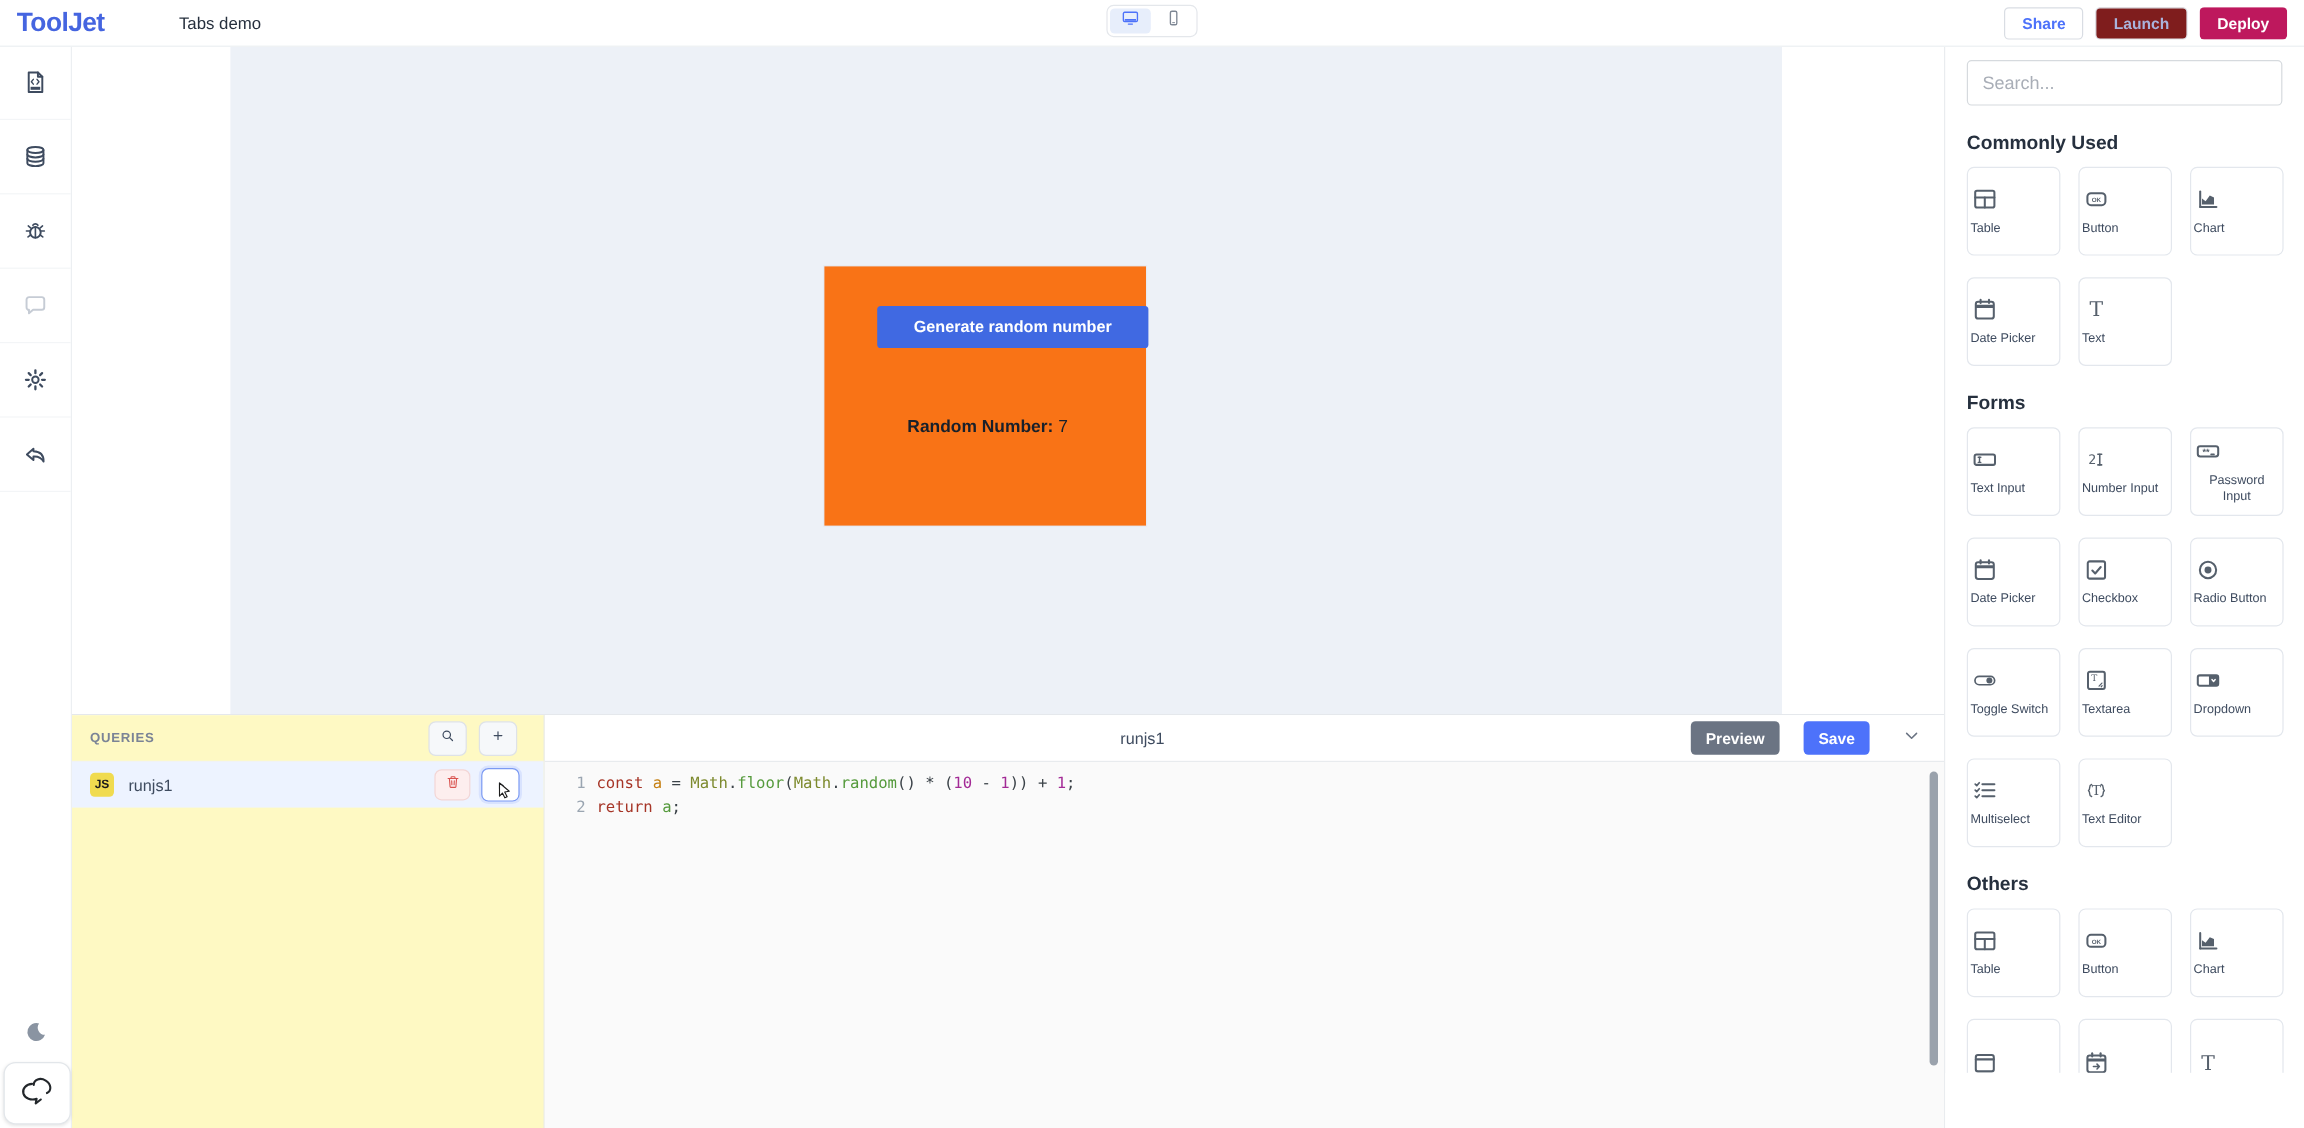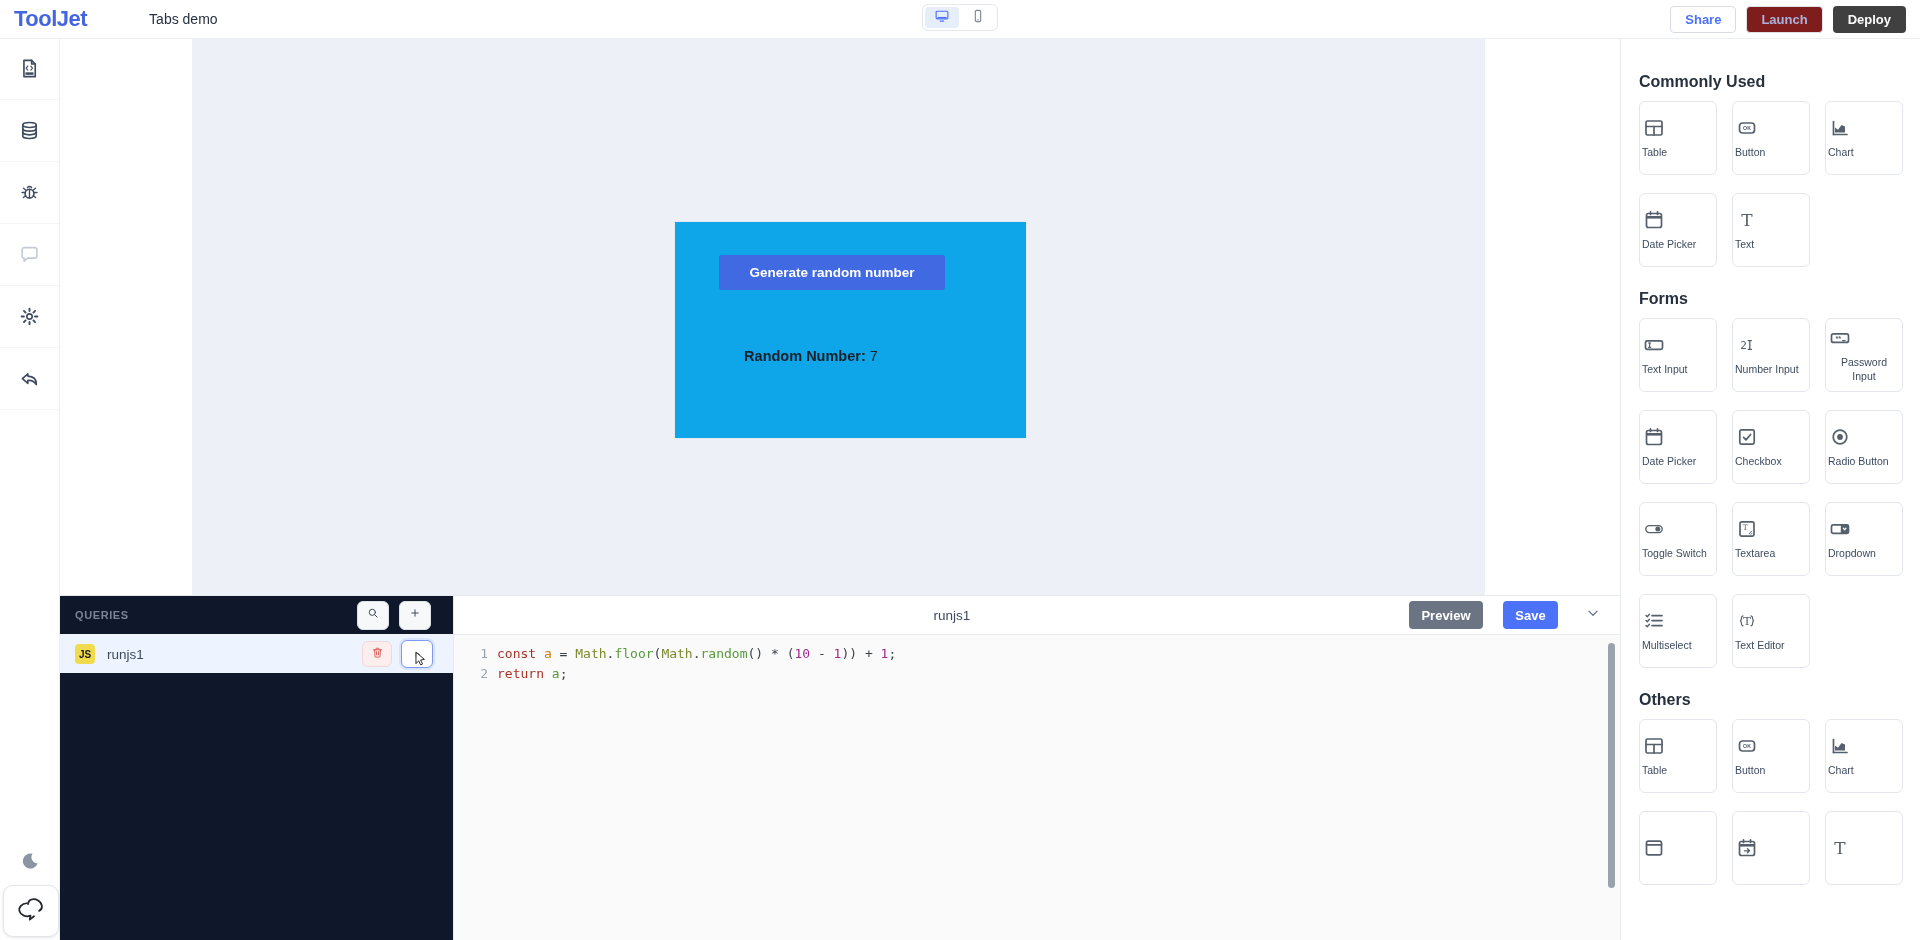--- a/index.html
+++ b/index.html
@@ -11,44 +11,44 @@
   .logo{margin-left:14px;font-size:22px;font-weight:bold;color:#4565e0;letter-spacing:-0.5px;}
   .app-title{margin-left:62px;font-size:14px;color:#26303e;}
   .device-toggle{position:absolute;left:50%;transform:translateX(-50%);top:4px;height:27px;display:flex;align-items:center;background:#fff;border:1px solid #e4e7eb;border-radius:6px;padding:2px;gap:2px;box-sizing:border-box;}
   .dt-btn{width:34px;height:21px;display:flex;align-items:center;justify-content:center;border-radius:4px;color:#7e8794;cursor:pointer;}
   .dt-btn.active{background:#e7eefb;color:#4d72fa;}
   .dt-btn svg{width:16px;height:16px;}
   .topbar-right{margin-left:auto;display:flex;align-items:center;gap:10px;margin-right:14px;}
   .btn{height:27px;display:flex;align-items:center;justify-content:center;border-radius:4px;font-size:13px;font-weight:600;padding:0 14px;border:1px solid transparent;cursor:pointer;box-sizing:border-box;}
   .btn-share{border-color:#d9dde3;color:#4d72fa;background:#fff;}
   .btn-launch{border-color:#dfe2e8;color:#a9b3dc;background:#7f1d1d;}
-  .btn-deploy{background:#404040;color:#fff;}
+  .btn-deploy{background:#be185d;color:#fff;}
 
   
   .leftbar{position:absolute;left:0;top:38px;bottom:0;width:59px;background:#fff;border-right:1px solid #eceff2;z-index:15;}
   .lb-slot{height:61px;display:flex;align-items:center;justify-content:center;border-bottom:1px solid #f3f5f7;color:#3e4b5f;cursor:pointer;}
   .lb-slot span{display:flex;}
   .lb-slot svg{width:23px;height:23px;}
   .lb-slot.muted{color:#c6ccd5;}
   .lb-moon{position:absolute;bottom:64px;left:0;width:59px;display:flex;justify-content:center;color:#8a94a2;cursor:pointer;}
   .lb-moon svg{width:22px;height:22px;}
   .chat-widget{position:absolute;left:3px;bottom:3px;width:54px;height:50px;background:#fff;border:1px solid #e2e6ea;border-radius:10px;display:flex;align-items:center;justify-content:center;color:#23272b;box-shadow:0 1px 3px rgba(0,0,0,.10);cursor:pointer;}
   .chat-widget svg{width:30px;height:30px;}
 
   
   .canvas-wrap{position:absolute;left:59px;top:38px;width:1561px;height:557px;background:#fff;}
   .canvas{position:absolute;left:133px;top:0;width:1293px;height:557px;background:#edf1f7;}
-  .widget-card{position:absolute;left:483px;top:184px;width:351px;height:216px;background:#0ea5e9;box-shadow:0 0 0 1px rgba(30,40,60,0.03);}
+  .widget-card{position:absolute;left:495px;top:184px;width:268px;height:216px;background:#f97316;box-shadow:0 0 0 1px rgba(30,40,60,0.03);}
   .gen-btn{position:absolute;left:44px;top:33px;width:226px;height:35px;background:#4069e2;border-radius:3px;color:#fff;font-size:13.5px;font-weight:700;display:flex;align-items:center;justify-content:center;cursor:pointer;}
   .random-line{position:absolute;left:16px;top:126px;width:240px;text-align:center;font-size:14.5px;color:#18202b;}
   .random-line .rl-label{font-weight:700;}
 
   
   .query-panel{position:absolute;left:59px;top:595px;width:1561px;height:345px;border-top:1px solid #e5e8ec;background:#fff;display:flex;z-index:10;}
-  .qp-left{width:394px;border-right:1px solid #e5e8ec;display:flex;flex-direction:column;flex:none;background:#0f172a;}
+  .qp-left{width:394px;border-right:1px solid #e5e8ec;display:flex;flex-direction:column;flex:none;background:#fef9c3;}
   .qp-left-head{height:38px;display:flex;align-items:center;padding:0 22px 0 16px;border-bottom:1px solid #f0f2f5;flex:none;}
   .qp-title{font-size:11px;font-weight:700;letter-spacing:.6px;color:#7b8496;}
   .qp-left-head .spacer,.query-row .spacer{flex:1;}
   .icon-btn{width:30px;height:27px;background:#f6f8fa;border:1px solid #dee2e7;border-radius:6px;display:flex;align-items:center;justify-content:center;color:#3e4b5f;margin-left:10px;cursor:pointer;flex:none;}
   .icon-btn svg{width:14px;height:14px;}
   .query-row{height:38px;display:flex;align-items:center;padding:0 20px 0 16px;background:#edf3ff;cursor:pointer;flex:none;}
   .js-badge{width:20px;height:20px;border-radius:4px;background:#f0db4f;color:#1c1c1c;font-size:10px;font-weight:800;display:flex;align-items:center;justify-content:center;flex:none;}
   .query-name{margin-left:12px;font-size:13.5px;color:#3e4b5f;}
   .trash-btn{width:28px;height:24px;background:#fdeeee;border:1px solid #f3d6d6;border-radius:6px;display:flex;align-items:center;justify-content:center;color:#d9534f;cursor:pointer;flex:none;}
   .trash-btn svg{width:13px;height:13px;}
@@ -264,20 +264,21 @@
         <div id="code-lines">
             <div class="code-line"><span class="lnum">1</span><span><span class="tk-kw">const</span><span class="tk-pl"> </span><span class="tk-def">a</span><span class="tk-pl"> = </span><span class="tk-var2">Math</span><span class="tk-pl">.</span><span class="tk-fn">floor</span><span class="tk-pl">(</span><span class="tk-var2">Math</span><span class="tk-pl">.</span><span class="tk-fn">random</span><span class="tk-pl">() </span><span class="tk-pl">*</span><span class="tk-pl"> (</span><span class="tk-num">10</span><span class="tk-pl"> - </span><span class="tk-num">1</span><span class="tk-pl">)) </span><span class="tk-pl">+</span><span class="tk-pl"> </span><span class="tk-num">1</span><span class="tk-pl">;</span></span></div>
             <div class="code-line"><span class="lnum">2</span><span><span class="tk-kw">return</span><span class="tk-pl"> </span><span class="tk-varg">a</span><span class="tk-pl">;</span></span></div>
           </div>
         <div class="editor-scrollbar"></div>
       </div>
     </div>
   </div>
 
   <div class="widgetbar">
+    <input class="search-input" type="text" placeholder="Search..." style="">
     <div id="widget-sections">
         <div class="w-section-title">Commonly Used</div>
         <div class="w-grid">
           <div class="w-card">
             <span class="w-ic">
               <svg viewBox="0 0 24 24" fill="none" stroke="currentColor" stroke-width="1.7" stroke-linecap="round" stroke-linejoin="round">
                 <rect x="4" y="5" width="16" height="14" rx="1.5"></rect>
                 <line x1="4" y1="10.5" x2="20" y2="10.5"></line>
                 <line x1="12" y1="10.5" x2="12" y2="19"></line>
               </svg>

